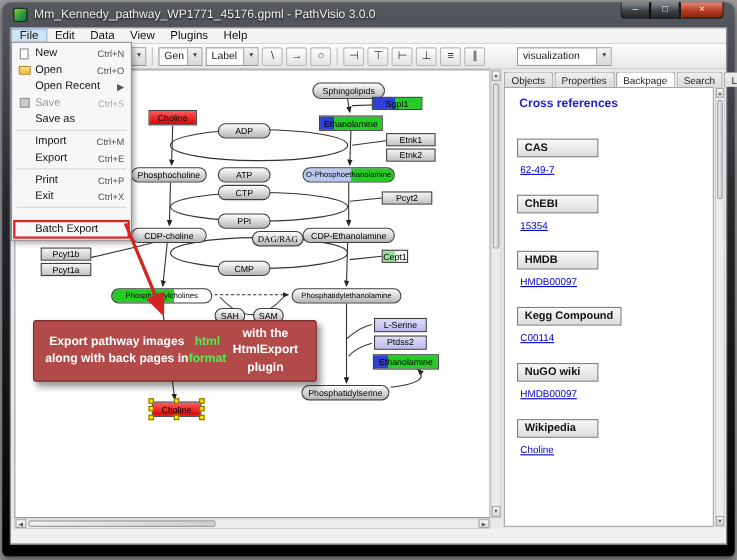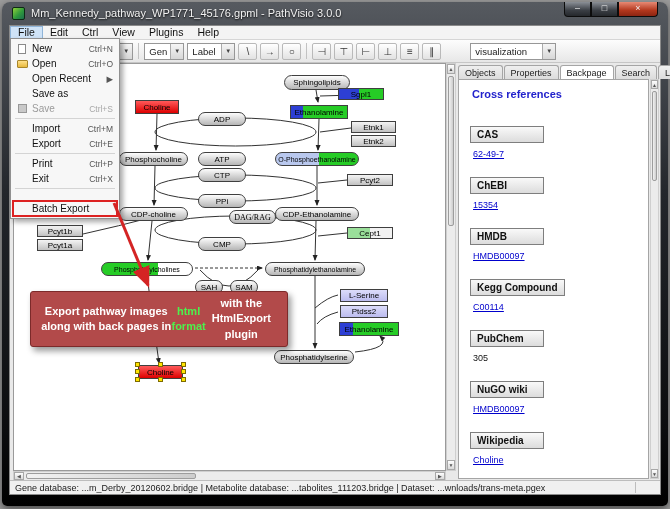--- a/index.html
+++ b/index.html
@@ -114,21 +114,21 @@
         <div class="win-btn">□</div>
         <div class="win-btn close">×</div>
       </div>
     </div>
 
     <div class="client">
 
       <div class="menubar">
           <span class="menu-item open">File</span>
           <span class="menu-item">Edit</span>
-          <span class="menu-item">Ctrl</span>
+          <span class="menu-item">Data</span>
           <span class="menu-item">View</span>
           <span class="menu-item">Plugins</span>
           <span class="menu-item">Help</span>
         </div>
 
       <div class="toolbar">
         <span class="tb-btn">
             <span class="mi mi-page"></span>
           </span>
         <span class="tb-sep"></span>
@@ -210,21 +210,21 @@
             <div class="node pill" style="left: 105px; top: 88px; width: 69px; height: 14px; background: linear-gradient(rgb(253, 253, 253), rgb(182, 182, 182));">Phosphocholine</div>
             <div class="node pill" style="left: 261px; top: 88px; width: 84px; height: 14px; background: linear-gradient(90deg, rgb(185, 200, 238) 0%, rgb(185, 200, 238) 52%, rgb(38, 204, 38) 52%); font-size: 7px;">O-Phosphoethanolamine</div>
             <div class="node pill" style="left: 184px; top: 104px; width: 48px; height: 14px; background: linear-gradient(rgb(253, 253, 253), rgb(182, 182, 182));">CTP</div>
             <div class="node rect" style="left: 333px; top: 110px; width: 46px; height: 12px; background: linear-gradient(rgb(244, 244, 244), rgb(194, 194, 194));">Pcyt2</div>
             <div class="node pill" style="left: 184px; top: 130px; width: 48px; height: 14px; background: linear-gradient(rgb(253, 253, 253), rgb(182, 182, 182));">PPi</div>
             <div class="node pill" style="left: 105px; top: 143px; width: 69px; height: 14px; background: linear-gradient(rgb(253, 253, 253), rgb(182, 182, 182));">CDP-choline</div>
             <div class="node pill" style="left: 215px; top: 146px; width: 47px; height: 14px; background: linear-gradient(rgb(253, 253, 253), rgb(182, 182, 182)); font-family: Liberation Serif, serif;">DAG/RAG</div>
             <div class="node pill" style="left: 261px; top: 143px; width: 84px; height: 14px; background: linear-gradient(rgb(253, 253, 253), rgb(182, 182, 182));">CDP-Ethanolamine</div>
             <div class="node rect" style="left: 23px; top: 161px; width: 46px; height: 12px; background: linear-gradient(rgb(244, 244, 244), rgb(194, 194, 194));">Pcyt1b</div>
             <div class="node rect" style="left: 23px; top: 175px; width: 46px; height: 12px; background: linear-gradient(rgb(244, 244, 244), rgb(194, 194, 194));">Pcyt1a</div>
-            <div class="node rect" style="left: 333px; top: 163px; width: 46px; height: 12px; background: linear-gradient(90deg, rgb(154, 223, 154) 0%, rgb(154, 223, 154) 50%, rgb(242, 242, 242) 50%);">Cept1</div>
+            <div class="node rect" style="left: 333px; top: 163px; width: 24px; height: 12px; background: linear-gradient(90deg, rgb(154, 223, 154) 0%, rgb(154, 223, 154) 50%, rgb(242, 242, 242) 50%);">Cept1</div>
             <div class="node pill" style="left: 184px; top: 173px; width: 48px; height: 14px; background: linear-gradient(rgb(253, 253, 253), rgb(182, 182, 182));">CMP</div>
             <div class="node pill" style="left: 87px; top: 198px; width: 92px; height: 14px; background: linear-gradient(90deg, rgb(38, 204, 38) 0%, rgb(38, 204, 38) 62%, rgb(255, 255, 255) 62%); font-size: 7px;">Phosphatidylcholines</div>
             <div class="node pill" style="left: 251px; top: 198px; width: 100px; height: 14px; background: linear-gradient(rgb(253, 253, 253), rgb(182, 182, 182)); font-size: 7px;">Phosphatidylethanolamine</div>
             <div class="node pill" style="left: 181px; top: 216px; width: 28px; height: 14px; background: linear-gradient(rgb(253, 253, 253), rgb(182, 182, 182));">SAH</div>
             <div class="node pill" style="left: 216px; top: 216px; width: 28px; height: 14px; background: linear-gradient(rgb(253, 253, 253), rgb(182, 182, 182));">SAM</div>
             <div class="node rect" style="left: 326px; top: 225px; width: 48px; height: 13px; background: linear-gradient(rgb(220, 220, 250), rgb(188, 188, 239));">L-Serine</div>
             <div class="node rect" style="left: 326px; top: 241px; width: 48px; height: 13px; background: linear-gradient(rgb(220, 220, 250), rgb(188, 188, 239));">Ptdss2</div>
             <div class="node rect" style="left: 325px; top: 258px; width: 60px; height: 14px; background: linear-gradient(90deg, rgb(45, 63, 212) 0%, rgb(45, 63, 212) 22%, rgb(38, 204, 38) 22%);">Ethanolamine</div>
             <div class="node pill" style="left: 260px; top: 286px; width: 80px; height: 14px; background: linear-gradient(rgb(253, 253, 253), rgb(182, 182, 182));">Phosphatidylserine</div>
             <div class="node rect" style="left: 124px; top: 301px; width: 45px; height: 14px; background: linear-gradient(rgb(255, 90, 90), rgb(221, 0, 0));">Choline</div>
@@ -257,38 +257,33 @@
               <span class="tab">Search</span>
               <span class="tab">Legend</span>
             </div>
           <div class="panel">
             <div class="bp-title">Cross references</div>
             <div>
                 <div class="bp-section"><div class="bp-header">CAS</div><div class="bp-value">62-49-7</div></div>
                 <div class="bp-section"><div class="bp-header">ChEBI</div><div class="bp-value">15354</div></div>
                 <div class="bp-section"><div class="bp-header">HMDB</div><div class="bp-value">HMDB00097</div></div>
                 <div class="bp-section"><div class="bp-header">Kegg Compound</div><div class="bp-value">C00114</div></div>
-                <div class="bp-section"><div class="bp-header">PubChem</div><div class="bp-value plain">305</div></div>
                 <div class="bp-section"><div class="bp-header">NuGO wiki</div><div class="bp-value">HMDB00097</div></div>
                 <div class="bp-section"><div class="bp-header">Wikipedia</div><div class="bp-value">Choline</div></div>
               </div>
 
           </div>
           <div class="scroll" style="right:1px;top:16px;width:9px;bottom:1px;">
             <div class="sb-btn" style="left:0;right:0;top:0;height:9px;">▲</div>
             <div class="sb-thumb" style="left:1px;right:1px;top:11px;height:90px;"></div>
             <div class="sb-btn" style="left:0;right:0;bottom:0;height:9px;">▼</div>
           </div>
         </div>
       </div>
 
-      <div class="statusbar">
-        <span>Gene database: ...m_Derby_20120602.bridge | Metabolite database: ...tabolites_111203.bridge | Dataset: ...wnloads/trans-meta.pgex</span>
-        <span class="status-grip"></span>
-      </div>
     </div>
 
     <div class="file-menu">
         <div class="fm-item">
           <span class="fm-icon">
             <span class="mi mi-page"></span>
           </span>
           <span class="fm-label">New</span>
           <span class="fm-short">Ctrl+N</span>
         </div>
@@ -296,32 +291,32 @@
           <span class="fm-icon">
             <span class="mi mi-folder"></span>
           </span>
           <span class="fm-label">Open</span>
           <span class="fm-short">Ctrl+O</span>
         </div>
         <div class="fm-item">
           <span class="fm-icon"></span>
           <span class="fm-label">Open Recent</span>
           <span class="fm-short">▶</span>
-        </div>
-        <div class="fm-item">
-          <span class="fm-icon"></span>
-          <span class="fm-label">Save as</span>
-          <span class="fm-short"></span>
         </div>
         <div class="fm-item disabled">
           <span class="fm-icon">
             <span class="mi mi-disk"></span>
           </span>
           <span class="fm-label">Save</span>
           <span class="fm-short">Ctrl+S</span>
+        </div>
+        <div class="fm-item">
+          <span class="fm-icon"></span>
+          <span class="fm-label">Save as</span>
+          <span class="fm-short"></span>
         </div>
         <div class="fm-sep"></div>
         <div class="fm-item">
           <span class="fm-icon"></span>
           <span class="fm-label">Import</span>
           <span class="fm-short">Ctrl+M</span>
         </div>
         <div class="fm-item">
           <span class="fm-icon"></span>
           <span class="fm-label">Export</span>

